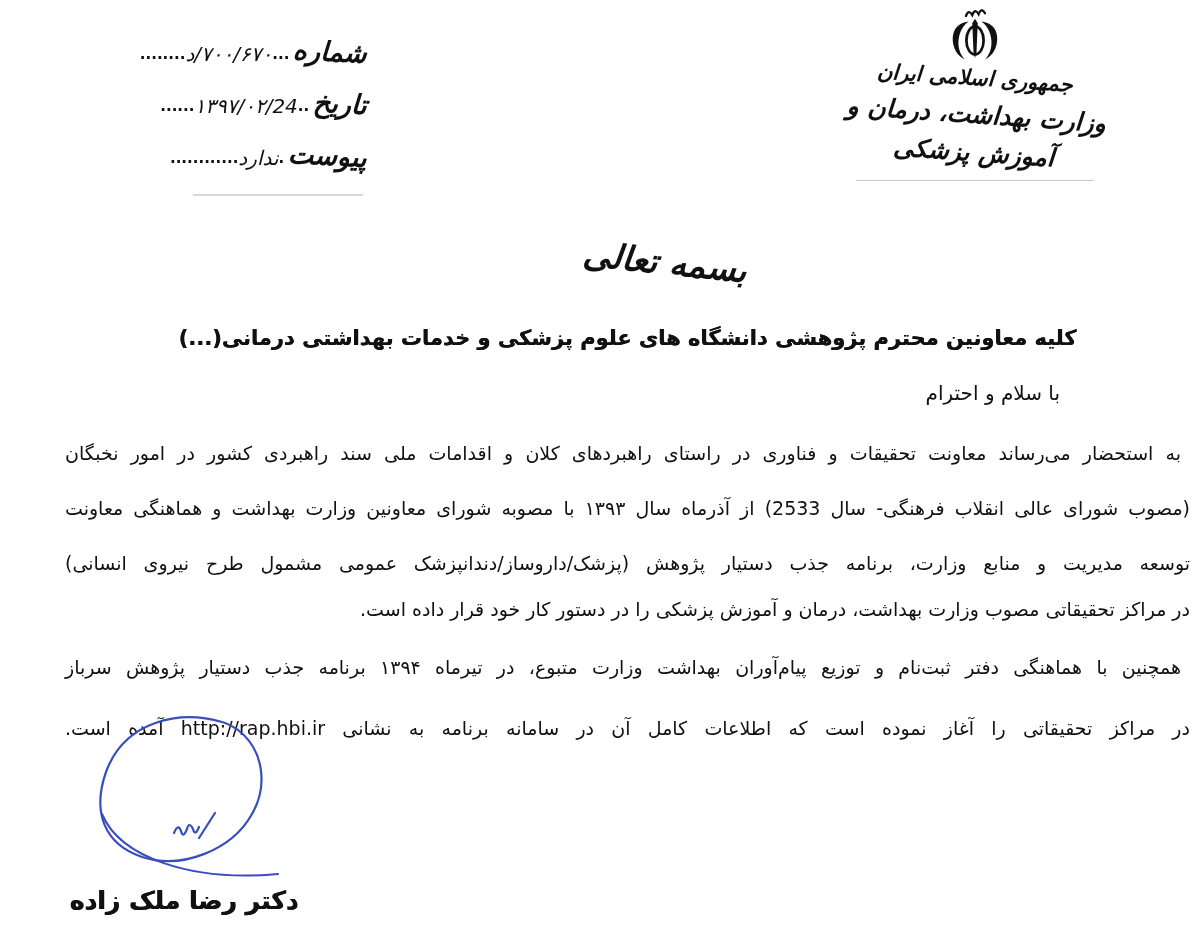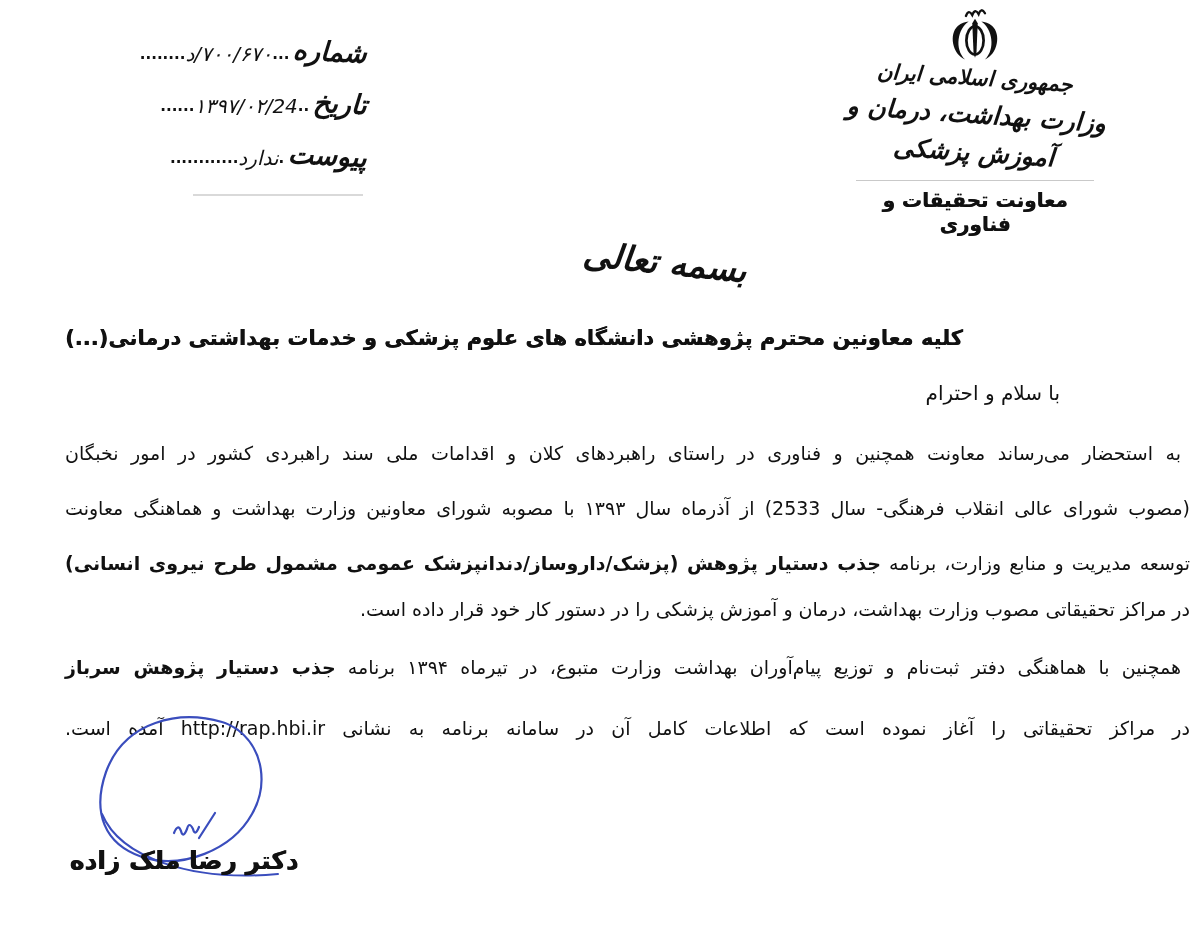--- a/index.html
+++ b/index.html
@@ -31,36 +31,36 @@
   .lh-department{font-size:20px;font-weight:bold;margin-top:7px;direction:rtl;text-shadow:0.5px 0 0 #111;}
 
   
   .besmele{
     position:absolute;left:555px;top:242px;width:220px;text-align:center;
     font-size:34px;font-weight:bold;font-style:italic;transform:rotate(6deg);direction:rtl;
   }
 
   
   .content{position:absolute;left:65px;top:0;width:1125px;}
-  .recipient{position:absolute;top:326px;width:100%;direction:rtl;text-align:left;
+  .recipient{position:absolute;top:326px;width:100%;direction:rtl;text-align:center;
     font-size:21px;font-weight:bold;text-shadow:0.4px 0 0 #111;}
   .salutation{position:absolute;top:381px;width:100%;box-sizing:border-box;padding-right:130px;
     direction:rtl;text-align:right;font-size:20px;}
   .bline{position:absolute;width:100%;box-sizing:border-box;direction:rtl;
     font-size:19px;line-height:30px;text-align:justify;text-align-last:justify;}
-  .bline .b{font-weight:bold;}
+  .bline .b{font-weight:normal;}
   .bline.lastline{text-align:right;text-align-last:right;}
   .bline.indent{padding-right:9px;}
   .p1l1{top:438px;} .p1l2{top:493px;} .p1l3{top:548px;} .p1l4{top:594px;}
   .p2l1{top:652px;} .p2l2{top:713px;}
 
   
   .sig-svg{position:absolute;left:80px;top:702px;}
   .signer{position:absolute;left:55px;top:846px;width:258px;text-align:center;direction:rtl;}
-  .signer-name{font-size:25px;font-weight:bold;text-shadow:0.7px 0 0 #111;}
+  .signer-name{font-size:25px;font-weight:bold;text-shadow:0.7px 0 0 #111;margin-top:40px;}
   .signer-title{font-size:23px;font-weight:bold;margin-top:5px;text-shadow:0.7px 0 0 #111;}
 </style>
 </head>
 <body>
 
 <div class="page">
 
   <div class="meta-block">
     <div class="meta-row r1">
       <span class="meta-label">شماره</span><span class="meta-dots">...</span><span class="meta-value">۷۰۰/۶۷۰/د</span><span class="meta-dots">........</span>
@@ -83,30 +83,29 @@
 
       <ellipse cx="32" cy="38" rx="9.5" ry="15.5" fill="none" stroke="#111" stroke-width="3"></ellipse>
 
       <path d="M25 17 C13 25 9 47 21 59 C7 53 3 31 13 22 C17 18.5 21 17.3 25 17 Z" fill="#111"></path>
 
       <path d="M39 17 C51 25 55 47 43 59 C57 53 61 31 51 22 C47 18.5 43 17.3 39 17 Z" fill="#111"></path>
     </svg>
     <div class="lh-country">جمهوری اسلامی ایران</div>
     <div class="lh-ministry">وزارت بهداشت، درمان و آموزش پزشکی</div>
     <div class="lh-divider"></div>
-    <div class="lh-department">معاونت تحقیقات و فناوری</div>
   </div>
 
   <div class="besmele">بسمه تعالی</div>
 
   <div class="content">
     <div class="recipient">کلیه معاونین محترم پژوهشی دانشگاه های علوم پزشکی و خدمات بهداشتی درمانی(...)</div>
     <div class="salutation">با سلام و احترام</div>
 
-    <div class="bline p1l1 indent">به استحضار می‌رساند معاونت همچنین و فناوری در راستای راهبردهای کلان و اقدامات ملی سند راهبردی کشور در امور نخبگان</div>
+    <div class="bline p1l1 indent">به استحضار می‌رساند معاونت تحقیقات و فناوری در راستای راهبردهای کلان و اقدامات ملی سند راهبردی کشور در امور نخبگان</div>
     <div class="bline p1l2">(مصوب شورای عالی انقلاب فرهنگی- سال 2533) از آذرماه سال ۱۳۹۳ با مصوبه شورای معاونین وزارت بهداشت و هماهنگی معاونت</div>
     <div class="bline p1l3"><span>توسعه مدیریت و منابع وزارت، برنامه </span><span class="b">جذب دستیار پژوهش (پزشک/داروساز/دندانپزشک عمومی مشمول طرح نیروی انسانی)</span></div>
     <div class="bline p1l4 lastline">در مراکز تحقیقاتی مصوب وزارت بهداشت، درمان و آموزش پزشکی را در دستور کار خود قرار داده است.</div>
 
     <div class="bline p2l1 indent"><span>همچنین با هماهنگی دفتر ثبت‌نام و توزیع پیام‌آوران بهداشت وزارت متبوع، در تیرماه ۱۳۹۴ برنامه </span><span class="b">جذب دستیار پژوهش سرباز</span></div>
     <div class="bline p2l2">در مراکز تحقیقاتی را آغاز نموده است که اطلاعات کامل آن در سامانه برنامه به نشانی http://rap.hbi.ir آمده است.</div>
   </div>
 
   <svg class="sig-svg" width="210" height="185" viewBox="0 0 210 185">
     <path d="M142 20 C 100 8, 45 18, 26 70 C 12 110, 24 142, 62 155 C 102 168, 152 148, 172 112 C 188 84, 184 48, 158 28 C 152 24, 147 21, 142 20" fill="none" stroke="#3a4dbd" stroke-width="2.2" stroke-linecap="round"></path>

